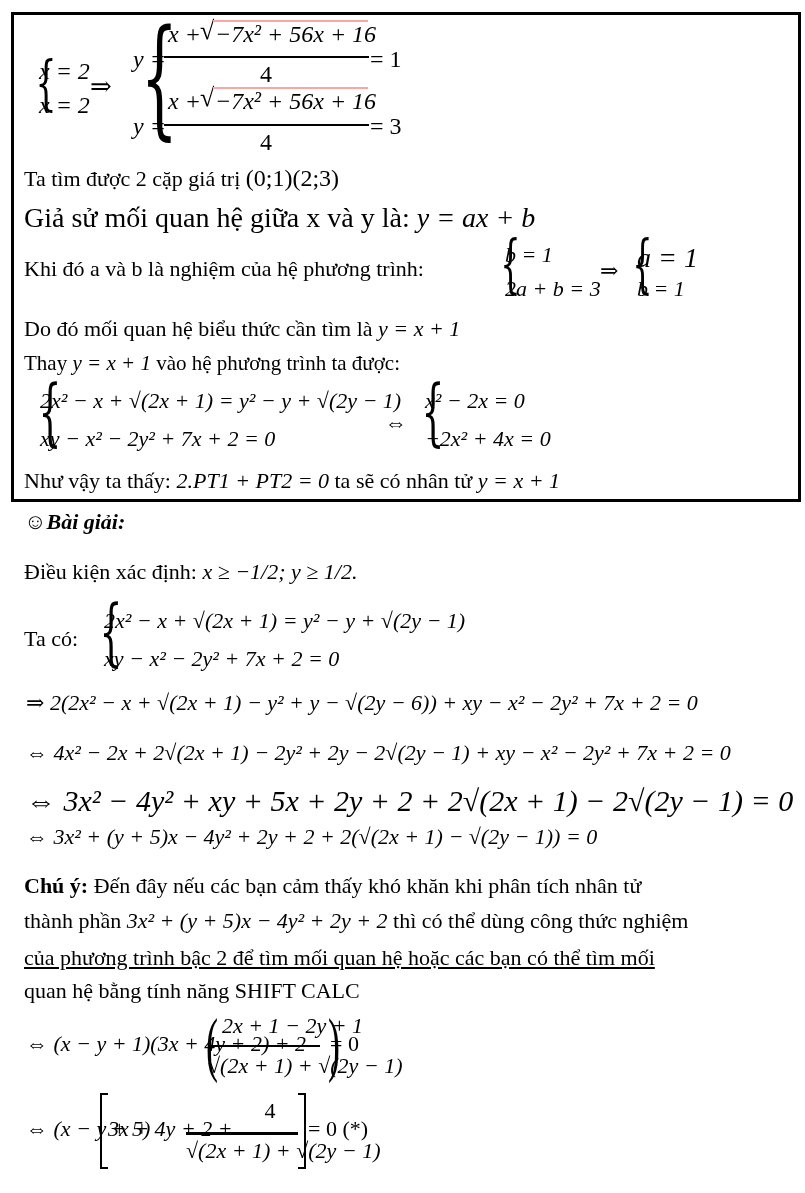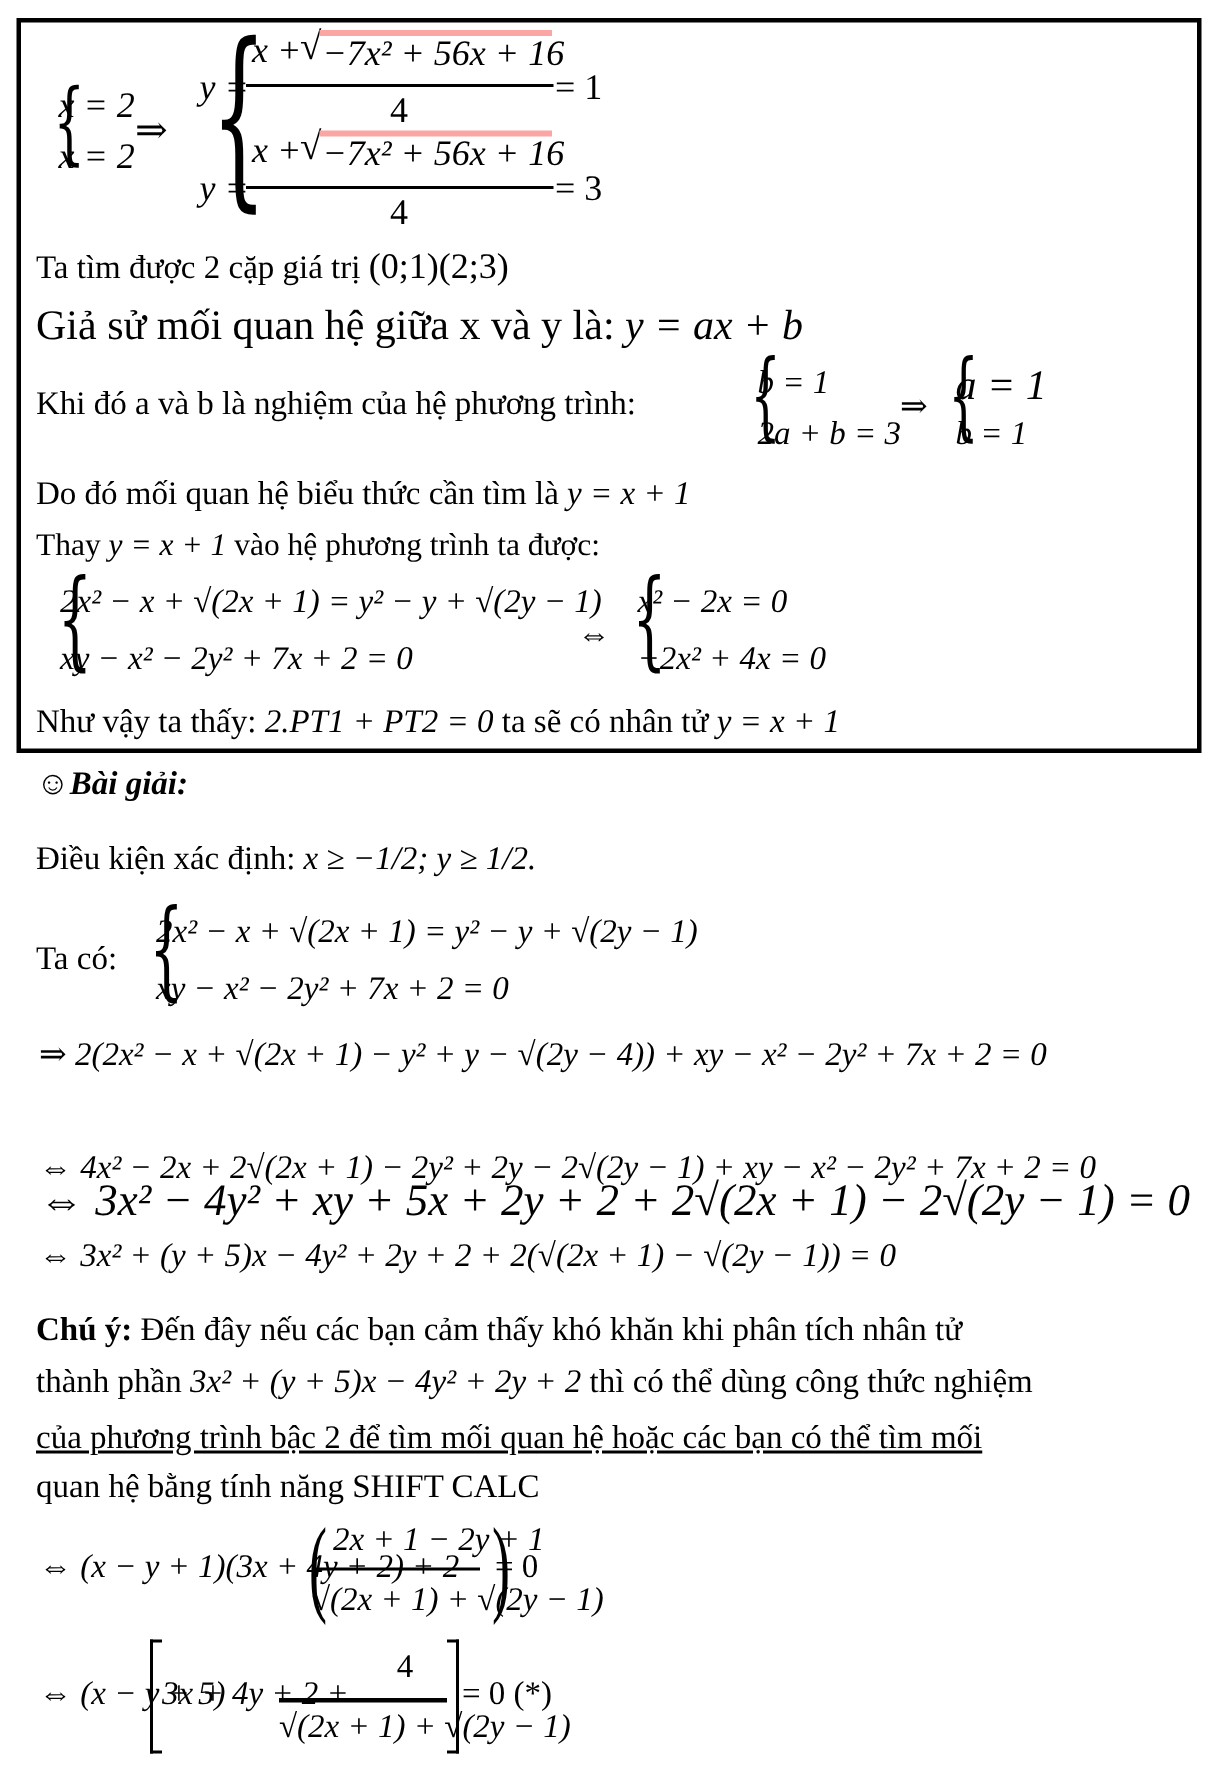--- a/index.html
+++ b/index.html
@@ -2,21 +2,21 @@
 <html><head>
 <meta charset="utf-8">
 <style>
   html, body { margin:0; padding:0; background:#ffffff; }
   body { width:805px; height:1193px; position:relative; overflow:hidden;
          font-family:"Liberation Serif", "DejaVu Serif", serif; color:#000; font-size:22px; }
   .abs { position:absolute; white-space:nowrap; line-height:1; }
   .m { font-style:italic; }
   .box { position:absolute; left:11px; top:12px; width:790px; height:490px;
          border:3px solid #000; box-sizing:border-box; }
-  .sqrt { border-top:4px solid #fca5a5; padding-left:2px; }
+  .sqrt { border-top:2px solid #fca5a5; padding-left:2px; }
   .brace { position:absolute; font-family:"DejaVu Serif", serif; font-weight:normal; }
   .bold { font-weight:bold; }
 </style>
 </head>
 <body>
 
 <div class="box"></div>
 
 <div class="brace abs" style="left:27px;top:52px;font-size:60px;transform:scaleX(0.55);">{</div>
 <div class="abs m" style="left:39px;top:59px;font-size:24px;">x = 2</div>
@@ -92,22 +92,22 @@
 <div class="abs" style="left:24px;top:561px;font-size:22px;">
   <span>Điều kiện xác định:</span>
   <span class="m">x ≥ −1/2; y ≥ 1/2.</span>
 </div>
 
 <div class="abs" style="left:24px;top:628px;font-size:22px;">Ta có:</div>
 <div class="brace abs" style="left:88px;top:596px;font-size:72px;transform:scaleX(0.5);">{</div>
 <div class="abs m" style="left:104px;top:610px;font-size:22px;">2x² − x + √(2x + 1) = y² − y + √(2y − 1)</div>
 <div class="abs m" style="left:104px;top:648px;font-size:22px;">xy − x² − 2y² + 7x + 2 = 0</div>
 
-<div class="abs m" style="left:26px;top:692px;font-size:22px;">⇒ 2(2x² − x + √(2x + 1) − y² + y − √(2y − 4)) + xy − x² − 2y² + 7x + 2 = 0</div>
-<div class="abs m" style="left:26px;top:742px;font-size:22px;margin-top:25px;">⇔ 4x² − 2x + 2√(2x + 1) − 2y² + 2y − 2√(2y − 1) + xy − x² − 2y² + 7x + 2 = 0</div>
+<div class="abs m" style="left:26px;top:692px;font-size:22px;">⇒ 2(2x² − x + √(2x + 1) − y² + y − √(2y − 6)) + xy − x² − 2y² + 7x + 2 = 0</div>
+<div class="abs m" style="left:26px;top:742px;font-size:22px;">⇔ 4x² − 2x + 2√(2x + 1) − 2y² + 2y − 2√(2y − 1) + xy − x² − 2y² + 7x + 2 = 0</div>
 <div class="abs m" style="left:26px;top:786px;font-size:30px;">⇔ 3x² − 4y² + xy + 5x + 2y + 2 + 2√(2x + 1) − 2√(2y − 1) = 0</div>
 <div class="abs m" style="left:26px;top:826px;font-size:22px;">⇔ 3x² + (y + 5)x − 4y² + 2y + 2 + 2(√(2x + 1) − √(2y − 1)) = 0</div>
 
 <div class="abs" style="left:24px;top:875px;font-size:22px;">
   <span class="bold">Chú ý:</span>
   <span>Đến đây nếu các bạn cảm thấy khó khăn khi phân tích nhân tử</span>
 </div>
 <div class="abs" style="left:24px;top:910px;font-size:22px;">
   <span>thành phần</span>
   <span class="m">3x² + (y + 5)x − 4y² + 2y + 2</span>

